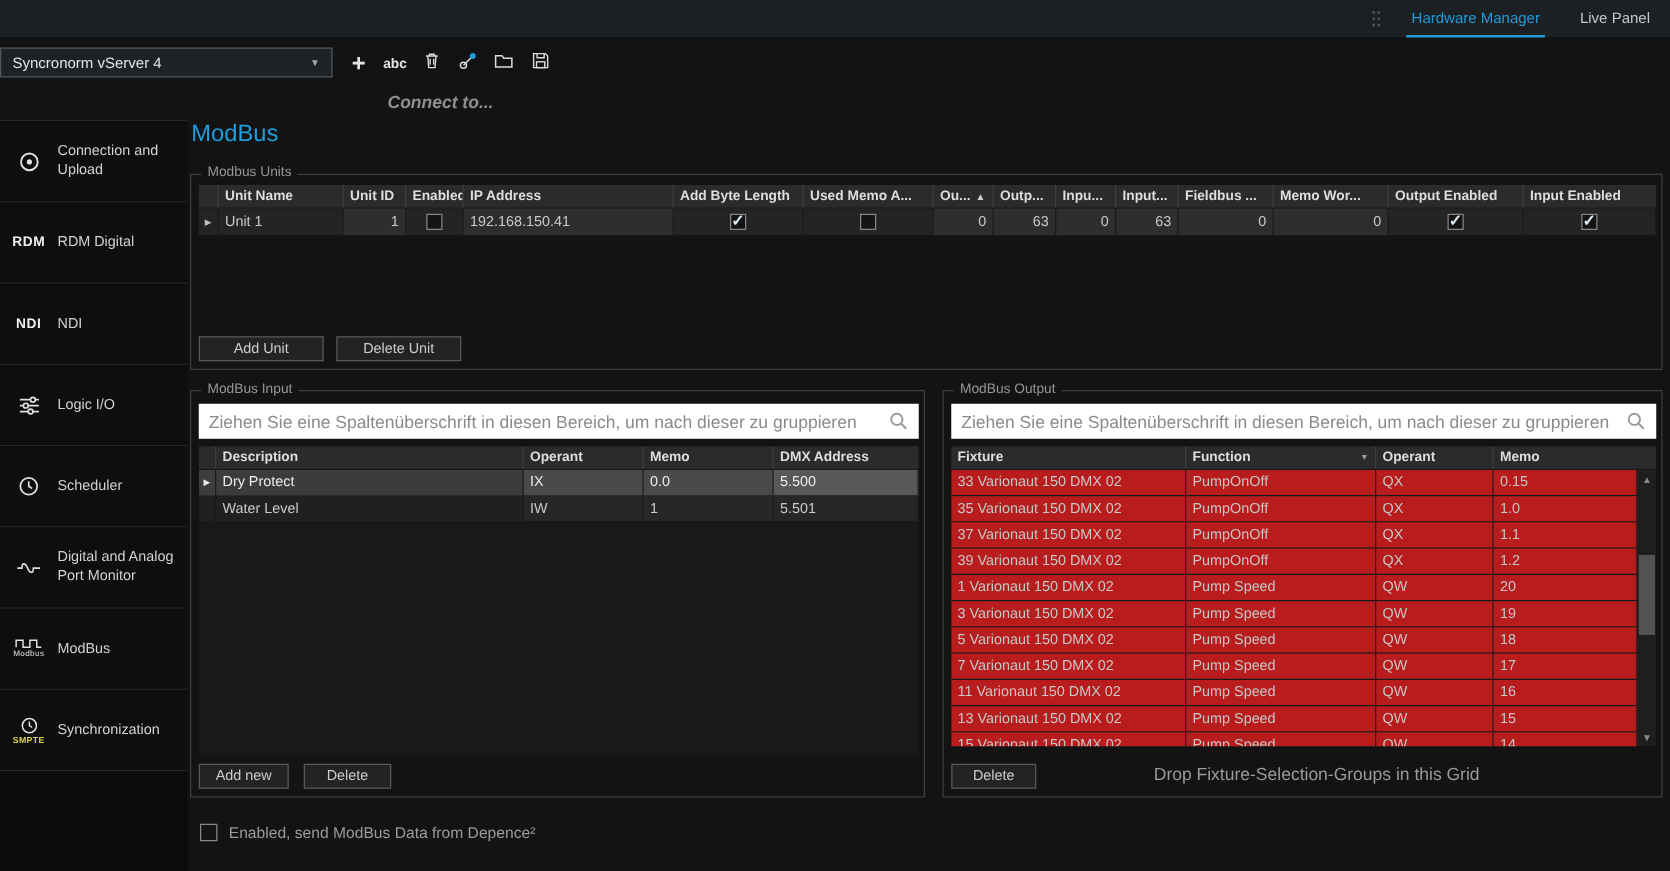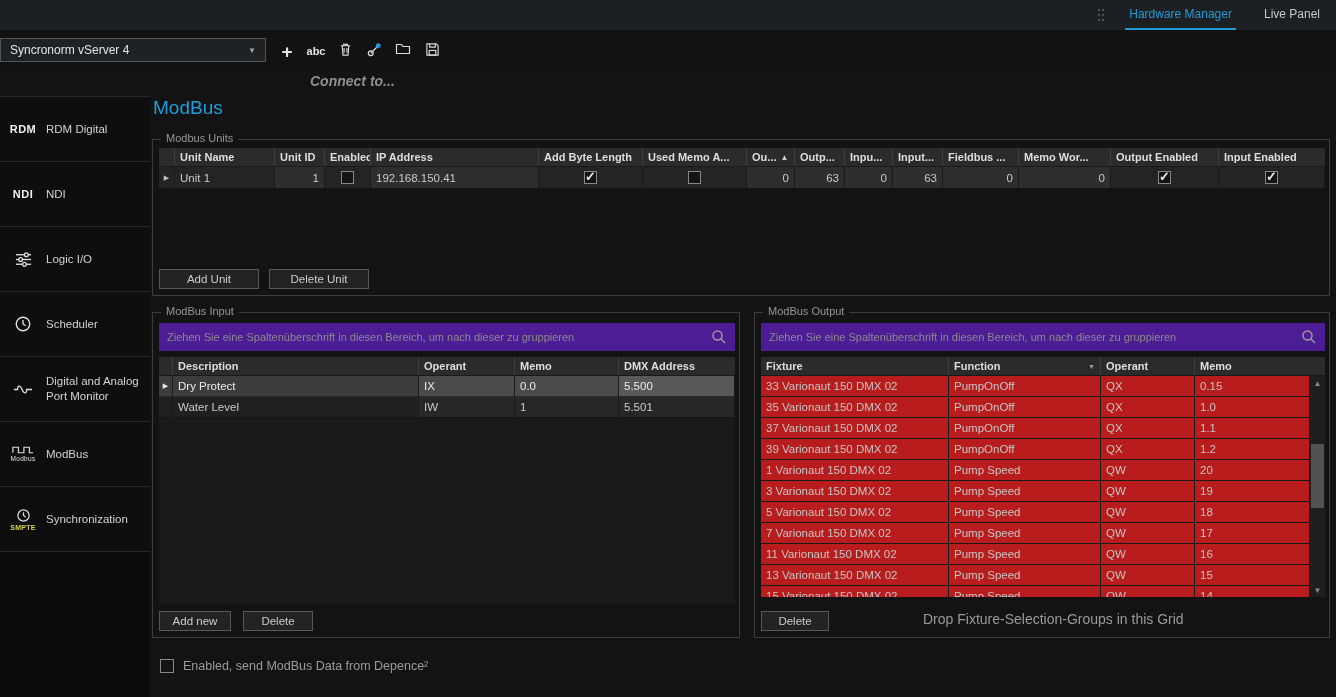--- a/index.html
+++ b/index.html
@@ -83,21 +83,21 @@
   .u-grid > :nth-child(15){width:106px;}
   .u-grid.grid-row { height:22px; }
   .u-grid .cell { background:#242424; }
   .u-grid .cell.edit { background:#2e2e2e; }
   .units-buttons { position:absolute; left:6px; bottom:6px; display:flex; gap:10px; }
   .units-buttons .btn { width:100px; }
 
   
   .input-box { left:152px; top:312px; width:588px; height:326px; }
   .output-box { left:754px; top:312px; width:576px; height:326px; }
-  .group-hint { position:absolute; left:6px; top:10px; height:28px; background:#4c1d95; display:flex; align-items:center; padding:0 8px; font-size:11px; color:#8a8a8a; }
+  .group-hint { position:absolute; left:6px; top:10px; height:28px; background:#ffffff; display:flex; align-items:center; padding:0 8px; font-size:14px; color:#8a8a8a; }
   .input-box .group-hint { width:576px; }
   .output-box .group-hint { width:564px; }
   .group-hint svg { margin-left:auto; }
 
   .grid-area { position:absolute; left:6px; top:44px; background:#191919; overflow:hidden; }
   .input-box .grid-area { width:576px; height:247px; }
   .output-box .grid-area { width:564px; height:240px; }
 
   .i-grid > :nth-child(1){width:14px;}
   .i-grid > :nth-child(2){width:246px;}
@@ -196,20 +196,29 @@
             <path d="M2 2h10l2 2v10H2z"></path>
             <path d="M5 2v3.5h6V2"></path>
             <rect x="4.5" y="9" width="7" height="5"></rect>
           </svg></span>
     </div>
   </div>
 </div>
 <div class="connect-hint">Connect to...</div>
 
 <div class="sidebar">
+  <div class="side-item">
+    <span class="side-icon">
+      <svg viewBox="0 0 20 20" width="19" height="19">
+          <circle cx="10" cy="10" r="7" fill="none" stroke="#e0e0e0" stroke-width="1.6"></circle>
+          <circle cx="10" cy="10" r="2.2" fill="#e0e0e0"></circle>
+        </svg>
+    </span>
+    <span class="side-label">Connection and Upload</span>
+  </div>
   <div class="side-item">
     <span class="side-icon">
         <span class="icon-text">RDM</span>
       </span>
     <span class="side-label">RDM Digital</span>
   </div>
   <div class="side-item">
     <span class="side-icon">
         <span class="icon-text">NDI</span>
       </span>

